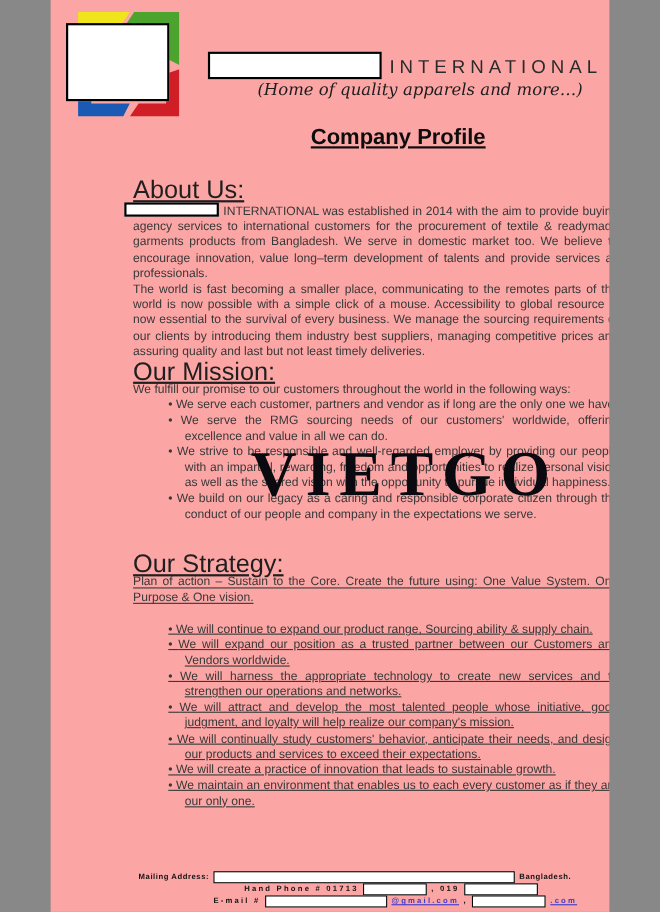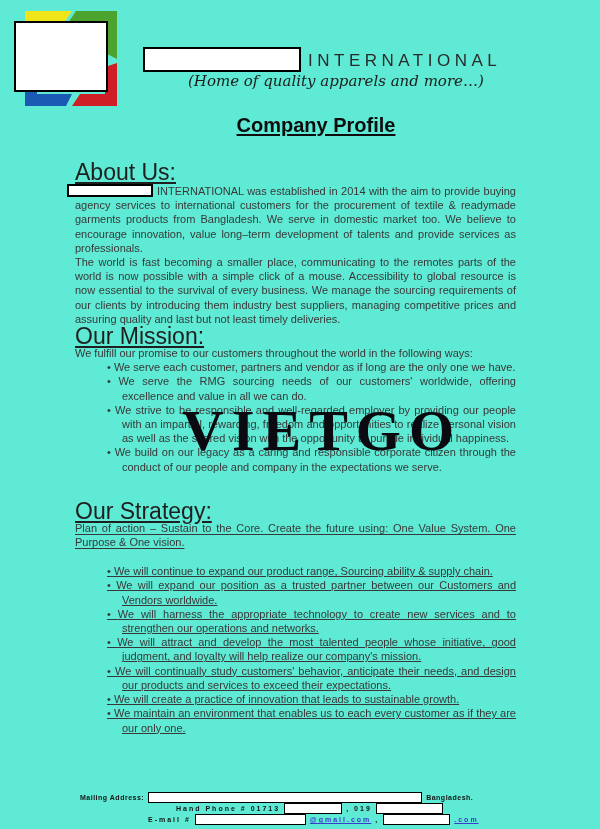--- a/index.html
+++ b/index.html
@@ -1,17 +1,17 @@
 <!DOCTYPE html>
 <html><head>
 <meta charset="utf-8">
 <style>
   html,body{margin:0;padding:0;background:#888;}
   .page{
-    position:relative;width:600px;height:829px;background:#5eead4;
+    position:relative;width:508px;height:829px;background:#fca5a5;
     margin:0 auto;overflow:hidden;
     font-family:"Liberation Sans",sans-serif;color:#383838;
   }
   
   .logo{position:absolute;left:24px;top:11px;width:93px;height:95px;}
   .redact{position:absolute;background:#fff;border:2px solid #000;box-sizing:border-box;}
   .logo-redact{left:14px;top:21px;width:94px;height:71px;}
   
   .name-redact{left:143px;top:47px;width:158px;height:25px;}
   .intl{

